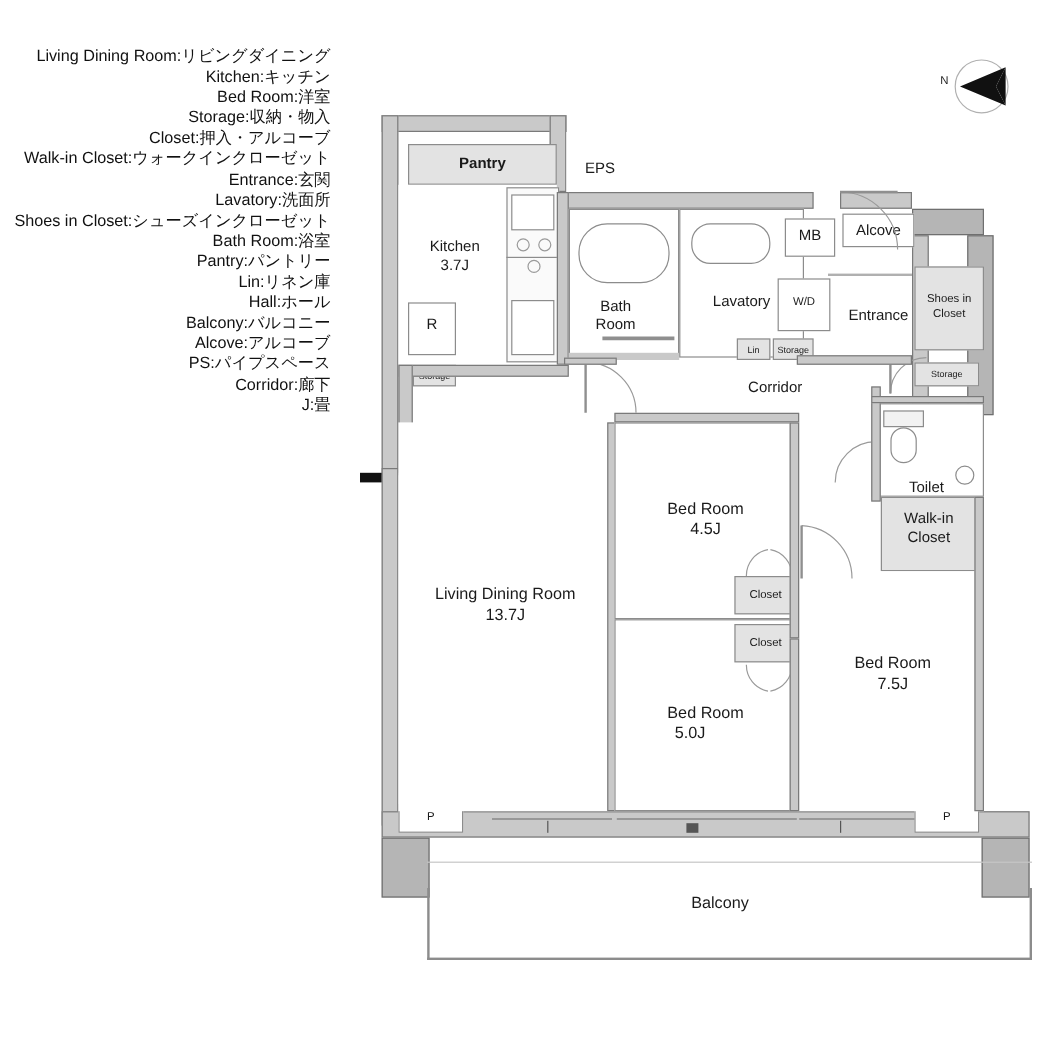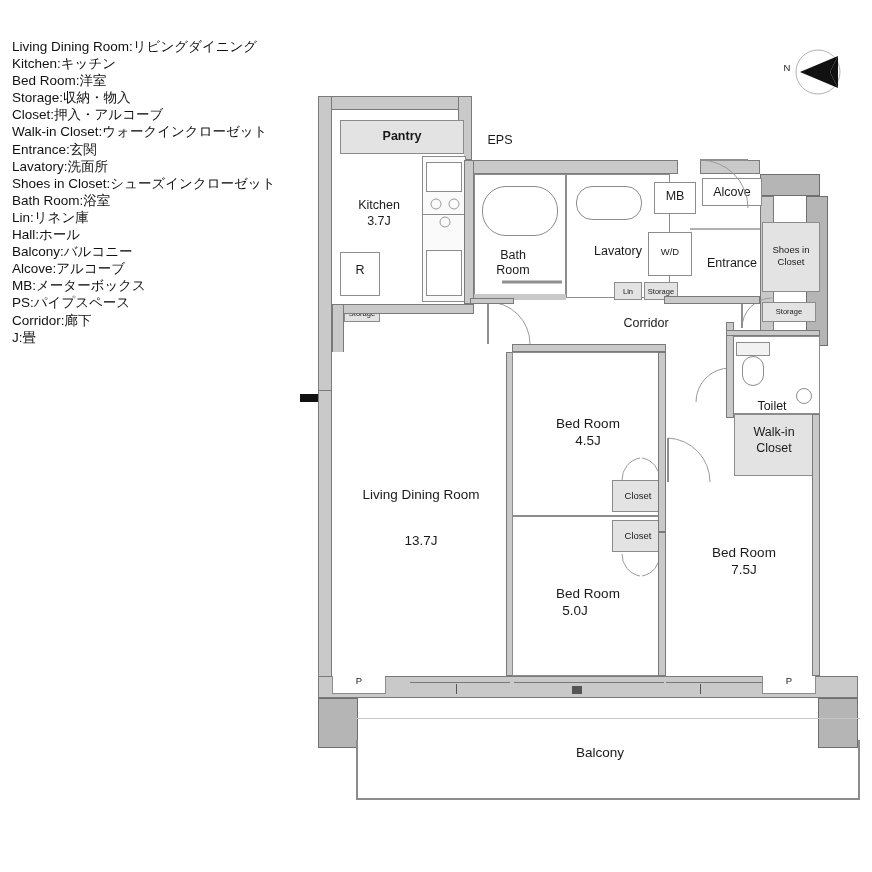--- a/index.html
+++ b/index.html
@@ -12,21 +12,21 @@
     position:relative;
   }
   #plan{position:absolute;left:0;top:0;width:872px;height:872px;}
 
   
   .legend{
     position:absolute;left:12px;top:38px;
     font-size:13.5px;line-height:17.1px;
     color:#111;white-space:nowrap;
   }
-  .legend div{height:17.1px;}
+  .legend div{height:17.1px;text-align:right;}
 
   
   .room{
     position:absolute;
     background:#ffffff;
     border:1px solid #8c8c8c;
     box-sizing:border-box;
   }
   .wall{
     position:absolute;
@@ -68,25 +68,25 @@
     <div>Living Dining Room:リビングダイニング</div>
     <div>Kitchen:キッチン</div>
     <div>Bed Room:洋室</div>
     <div>Storage:収納・物入</div>
     <div>Closet:押入・アルコーブ</div>
     <div>Walk-in Closet:ウォークインクローゼット</div>
     <div>Entrance:玄関</div>
     <div>Lavatory:洗面所</div>
     <div>Shoes in Closet:シューズインクローゼット</div>
     <div>Bath Room:浴室</div>
+    <div>Pantry:パントリー</div>
     <div>Lin:リネン庫</div>
     <div>Hall:ホール</div>
     <div>Balcony:バルコニー</div>
     <div>Alcove:アルコーブ</div>
-    <div>MB:メーターボックス</div>
     <div>PS:パイプスペース</div>
     <div>Corridor:廊下</div>
     <div>J:畳</div>
   </div>
 
   <div class="compass" style="left:786px;top:46px;width:56px;height:52px;">
     <svg width="56" height="52" viewBox="0 0 56 52">
       <circle cx="32" cy="26" r="22" fill="none" stroke="#b0b0b0" stroke-width="1"></circle>
       <polygon points="52,10 14,26 52,42 44,26" fill="#111111"></polygon>
       <polygon points="52,10 44,26 52,42" fill="#111111"></polygon>
@@ -214,21 +214,21 @@
   <div class="room fillgray" style="left:734px;top:414px;width:80px;height:62px;"></div>
   <div class="label" style="left:734px;top:425px;width:80px;">Walk-in</div>
   <div class="label" style="left:734px;top:441px;width:80px;">Closet</div>
   <svg style="position:absolute;left:742px;top:476px;" width="48" height="40">
     <path d="M2,2 A42,42 0 0 1 44,40" fill="none" stroke="#9a9a9a" stroke-width="1"></path>
     <line x1="2" y1="2" x2="44" y2="2" stroke="#8f8f8f" stroke-width="2"></line>
   </svg>
 
   <div class="room" style="left:332px;top:352px;width:180px;height:324px;border:none;"></div>
   <div class="label big" style="left:330px;top:487px;width:182px;">Living Dining Room</div>
-  <div class="label big" style="left:330px;top:505px;width:182px;margin-top:28px;">13.7J</div>
+  <div class="label big" style="left:330px;top:505px;width:182px;">13.7J</div>
   <div class="wall" style="left:506px;top:352px;width:8px;height:324px;"></div>
 
   <div class="room" style="left:512px;top:352px;width:152px;height:164px;"></div>
   <div class="label big" style="left:512px;top:416px;width:152px;">Bed Room</div>
   <div class="label big" style="left:512px;top:433px;width:152px;">4.5J</div>
 
   <div class="room" style="left:512px;top:516px;width:152px;height:160px;"></div>
   <div class="label big" style="left:512px;top:586px;width:152px;">Bed Room</div>
   <div class="label big" style="left:512px;top:603px;width:126px;">5.0J</div>
 

